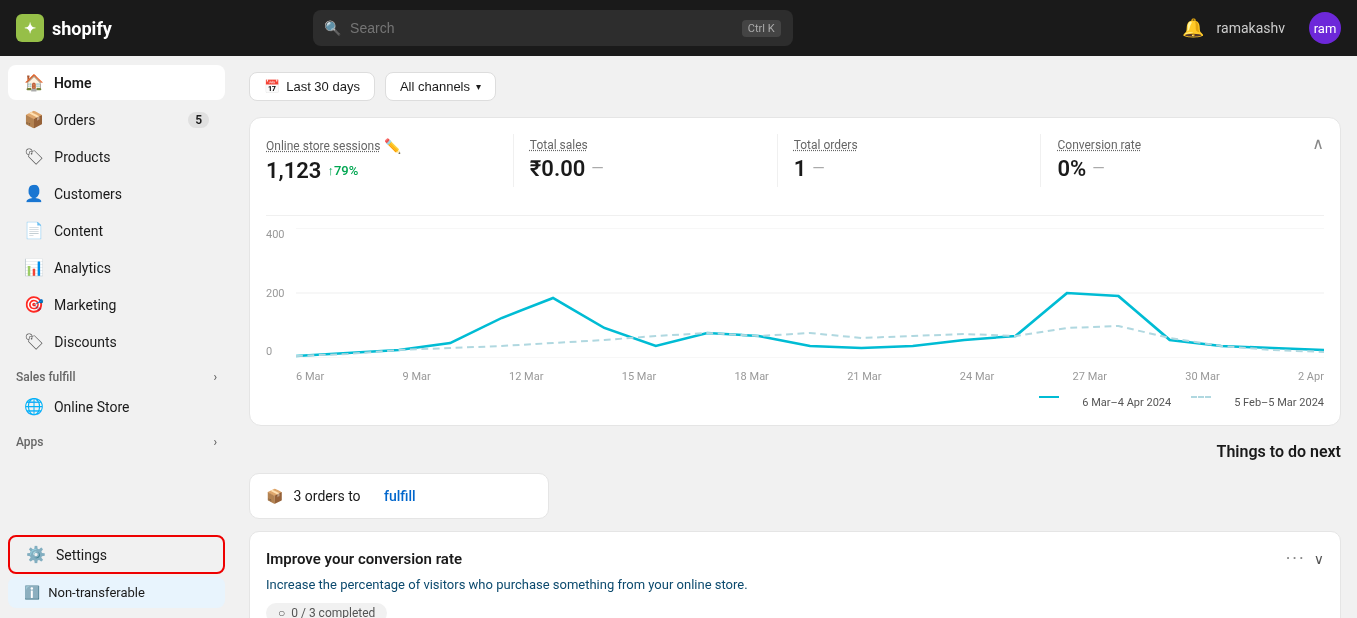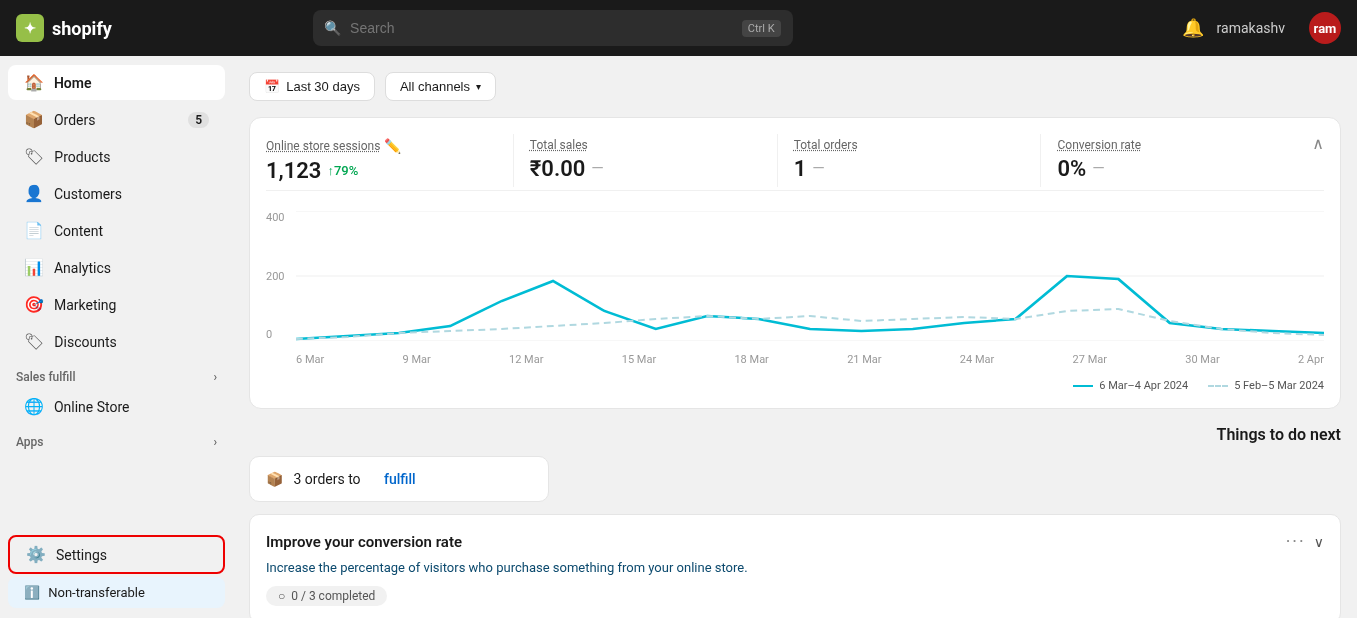--- a/index.html
+++ b/index.html
@@ -79,25 +79,25 @@
       display: flex;
       align-items: center;
       gap: 24px;
       color: #ccc;
       font-size: 14px;
     }
     .avatar {
       width: 32px;
       height: 32px;
       border-radius: 50%;
-      background: #b91c1c;
+      background: #6d28d9;
       display: flex; align-items: center; justify-content: center;
       color: white;
       font-size: 13px;
-      font-weight: 700;
+      font-weight: 400;
     }
 
     
     .layout {
       display: flex;
       flex: 1;
       overflow: hidden;
     }
 
     
@@ -195,23 +195,23 @@
     .chart-card {
       background: white;
       border-radius: 12px;
       padding: 16px;
       margin-bottom: 16px;
       border: 1px solid #e5e5e5;
     }
     .chart-metrics {
       display: flex;
       gap: 12px;
-      margin-bottom: 20px;
+      margin-bottom: 12px;
       border-bottom: 1px solid #f0f0f0;
-      padding-bottom: 3px;
+      padding-bottom: 28px;
     }
     .metric {
       flex: 1;
       padding: 4px 12px 4px 0;
     }
     .metric:first-child { padding-left: 0; }
     .metric + .metric { border-left: 1px solid #f0f0f0; padding-left: 16px; }
     .metric-label {
       font-size: 12px;
       color: #666;
@@ -275,22 +275,21 @@
     .chart-legend {
       display: flex;
       justify-content: flex-end;
       gap: 20px;
       margin-top: 8px;
       font-size: 11px;
       color: #555;
     }
     .legend-item {
       display: flex;
-      align-items: center;
-      gap: 6px;
+      gap: 23px;
     }
     .legend-line {
       width: 20px;
       height: 2px;
       background: #00bcd4;
     }
     .legend-dotted {
       width: 20px;
       height: 2px;
       border-top: 2px dashed #b0d8e0;

